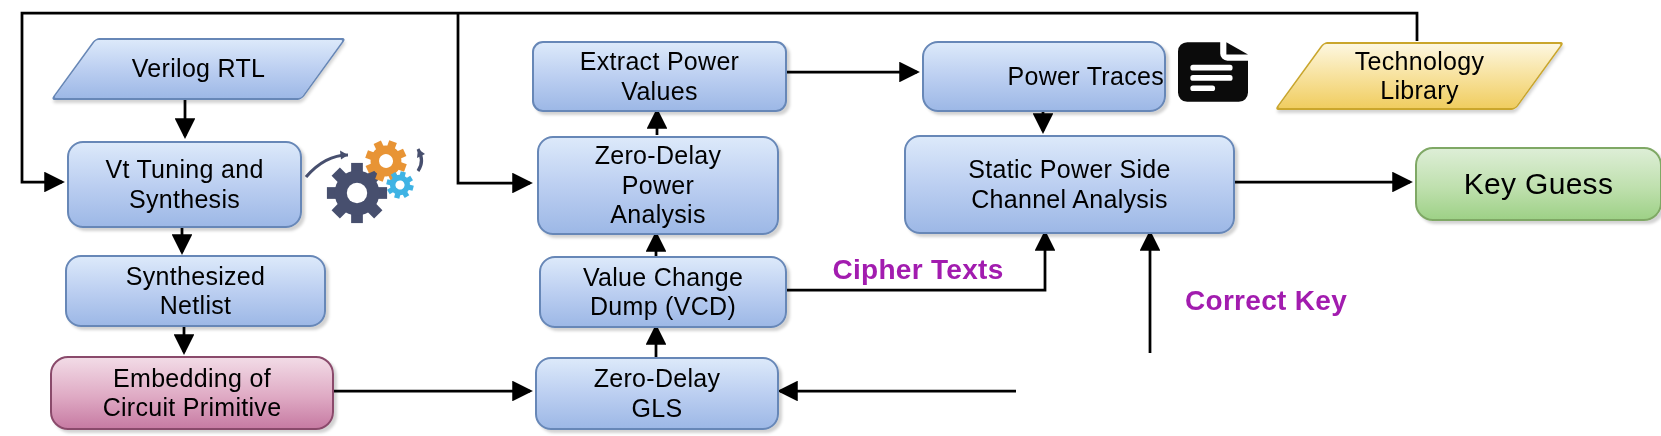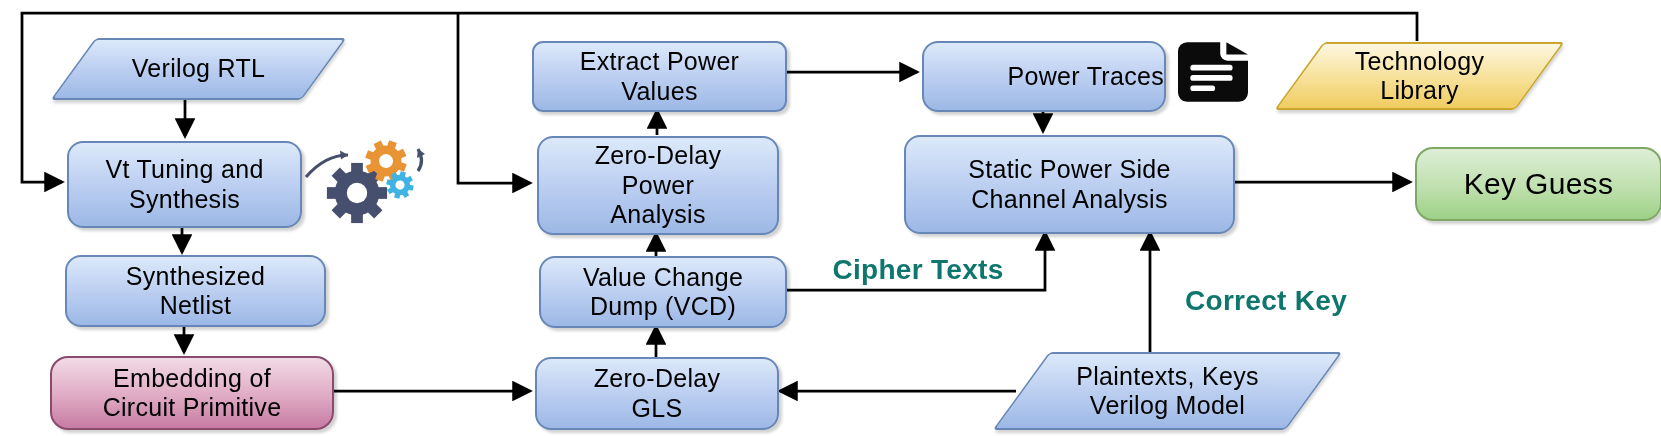--- a/index.html
+++ b/index.html
@@ -35,21 +35,21 @@
     border:2.5px solid var(--blue-border,#6787b7);
     background:linear-gradient(180deg,var(--blue-top,#dce9fa) 0%,#bccff1 50%,var(--blue-bottom,#9db8e6) 100%);
     transform:skewX(-36deg);
     box-shadow:3px 3px 3px rgba(0,0,0,0.18);
   }
   .para-bg.yellow{
     border-color:var(--yellow-border,#caa62c);
     background:linear-gradient(180deg,var(--yellow-top,#fdf7e0) 0%,#f8e4a4 45%,var(--yellow-bottom,#f0cd60) 100%);
   }
   .edge-label{
-    position:absolute;font-weight:700;font-size:28px;color:#0f766e;text-align:center;z-index:3;
+    position:absolute;font-weight:700;font-size:28px;color:#a21caf;text-align:center;z-index:3;
     letter-spacing:.3px;
   }
   .icon{position:absolute;z-index:3;}
   .bigfont{font-size:30px;}
 </style>
 </head>
 <body>
 
 <div class="canvas">
 
@@ -129,25 +129,20 @@
   <div class="node para" style="left:1271px;top:42px;width:297px;height:68px;">
     <div class="para-bg yellow" style="left:28px;right:28px;"></div>
     <span class="lbl">Technology
 Library</span>
   </div>
 
   <div class="node rectnode greennode" style="left:1415px;top:147px;width:243px;height:70px;">
     <span class="lbl bigfont">Key Guess</span>
   </div>
 
-  <div class="node para" style="left:990px;top:352px;width:355px;height:78px;">
-    <div class="para-bg" style="left:31px;right:31px;"></div>
-    <span class="lbl">Plaintexts, Keys
-Verilog Model</span>
-  </div>
 
   <div class="edge-label" style="left:798px;top:254px;width:240px;">Cipher Texts</div>
   <div class="edge-label" style="left:1146px;top:285px;width:240px;">Correct Key</div>
 
   <svg class="icon" style="left:300px;top:133px;" width="140" height="92" viewBox="0 0 140 92">
     <defs>
       <g id="gearsym">
         <g>
           <rect x="-2.3" y="-11.8" width="4.6" height="5"></rect>
           <rect x="-2.3" y="-11.8" width="4.6" height="5" transform="rotate(45)"></rect>

